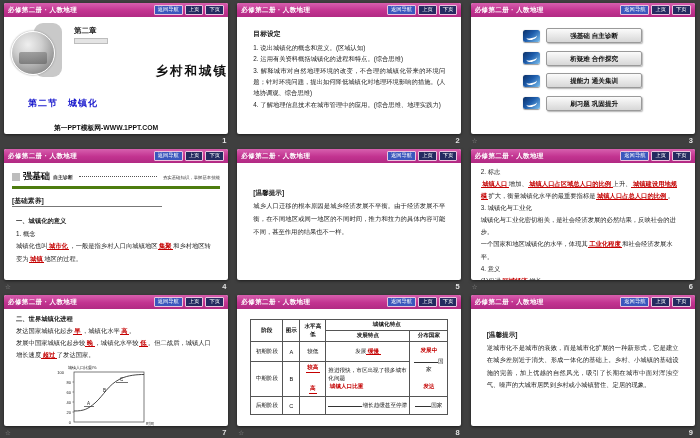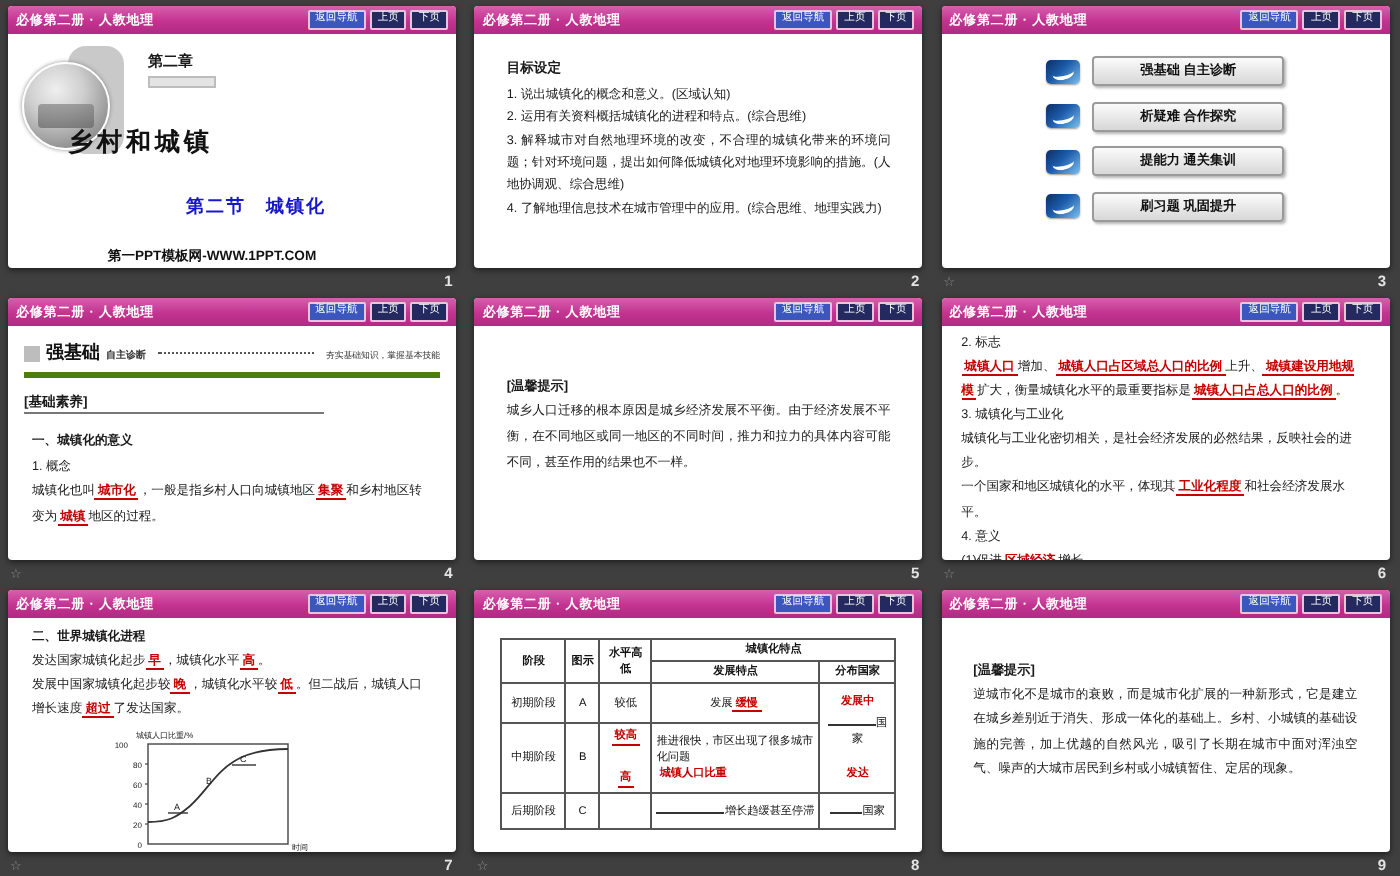--- a/index.html
+++ b/index.html
@@ -17,22 +17,22 @@
   .btn.pg{background:#242a60;}
   .content{position:relative;height:117px;font-size:6.3px;color:#1b1b1b;box-sizing:border-box;}
   .ans{color:#c40000;font-weight:bold;border-bottom:1px solid #c40000;padding:0 1.5px;}
   .blank{display:inline-block;width:24px;height:5px;border-bottom:1px solid #333;}
   
   .deco-rect{position:absolute;left:30px;top:6px;width:28px;height:54px;background:#c9c9c9;border-radius:9px;}
   .deco-circle{position:absolute;left:7px;top:14px;width:42px;height:42px;border-radius:50%;border:1.5px solid #fff;box-shadow:0 0 2px #888;background:radial-gradient(circle at 38% 30%,#efefef 0%,#cfcfcf 35%,#9a9a9a 70%,#6f6f6f 100%);}
   .deco-circle:after{content:"";position:absolute;left:7px;top:20px;width:28px;height:12px;background:linear-gradient(#7d7d7d,#5f5f5f);border-radius:2px;opacity:.65;}
   .chapter{position:absolute;left:70px;top:9px;font-weight:bold;font-size:7.5px;}
   .chapnote{position:absolute;left:70px;top:21px;width:32px;height:4px;background:#e4e4e4;border:.5px solid #bdbdbd;}
-  .title1{position:absolute;left:30px;right:0;top:46px;text-align:left;font-size:12.5px;font-weight:bold;letter-spacing:2px;color:#111;}
-  .section1{position:absolute;left:24px;right:0;top:80px;text-align:center;color:#1717cd;font-weight:bold;font-size:9px;letter-spacing:1px;}
+  .title1{position:absolute;left:30px;right:0;top:46px;text-align:right;font-size:12.5px;font-weight:bold;letter-spacing:2px;color:#111;}
+  .section1{position:absolute;left:24px;right:0;top:80px;color:#1717cd;font-weight:bold;font-size:9px;letter-spacing:1px;}
   .credit1{position:absolute;left:0;right:20px;top:106px;text-align:center;font-weight:bold;font-size:6.8px;color:#111;}
   
   .pad{padding:12px 16px 0 16px;}
   .h-bold{font-weight:bold;font-size:6.8px;margin-bottom:3px;}
   .goal{line-height:1.8;text-align:justify;}
   .tipbody{line-height:2.05;text-align:justify;}
   .tiplabel{font-weight:bold;font-size:6.6px;margin-bottom:2px;}
   .pad5{padding:26px 16px 0 16px;}
   
   .menu{display:flex;flex-direction:column;align-items:center;gap:7.5px;padding-top:11px;}

